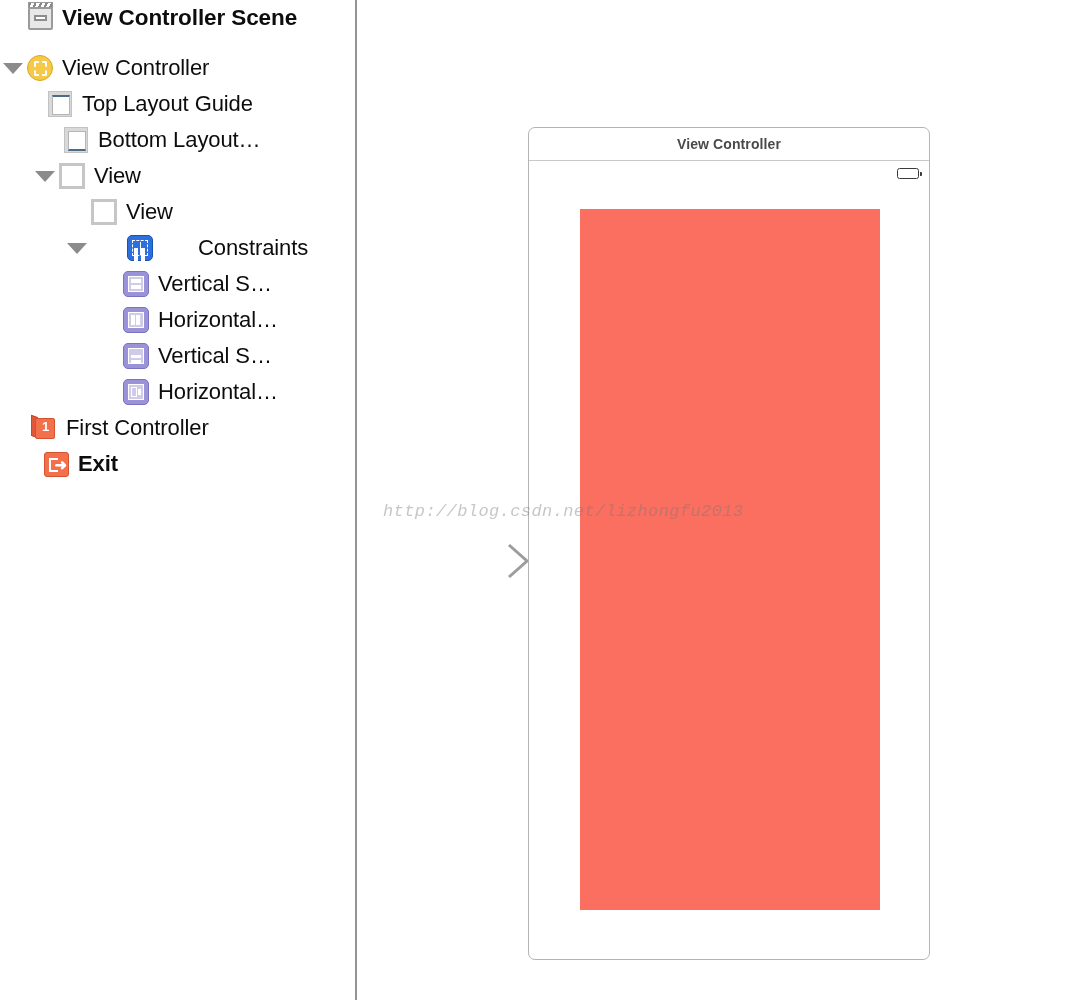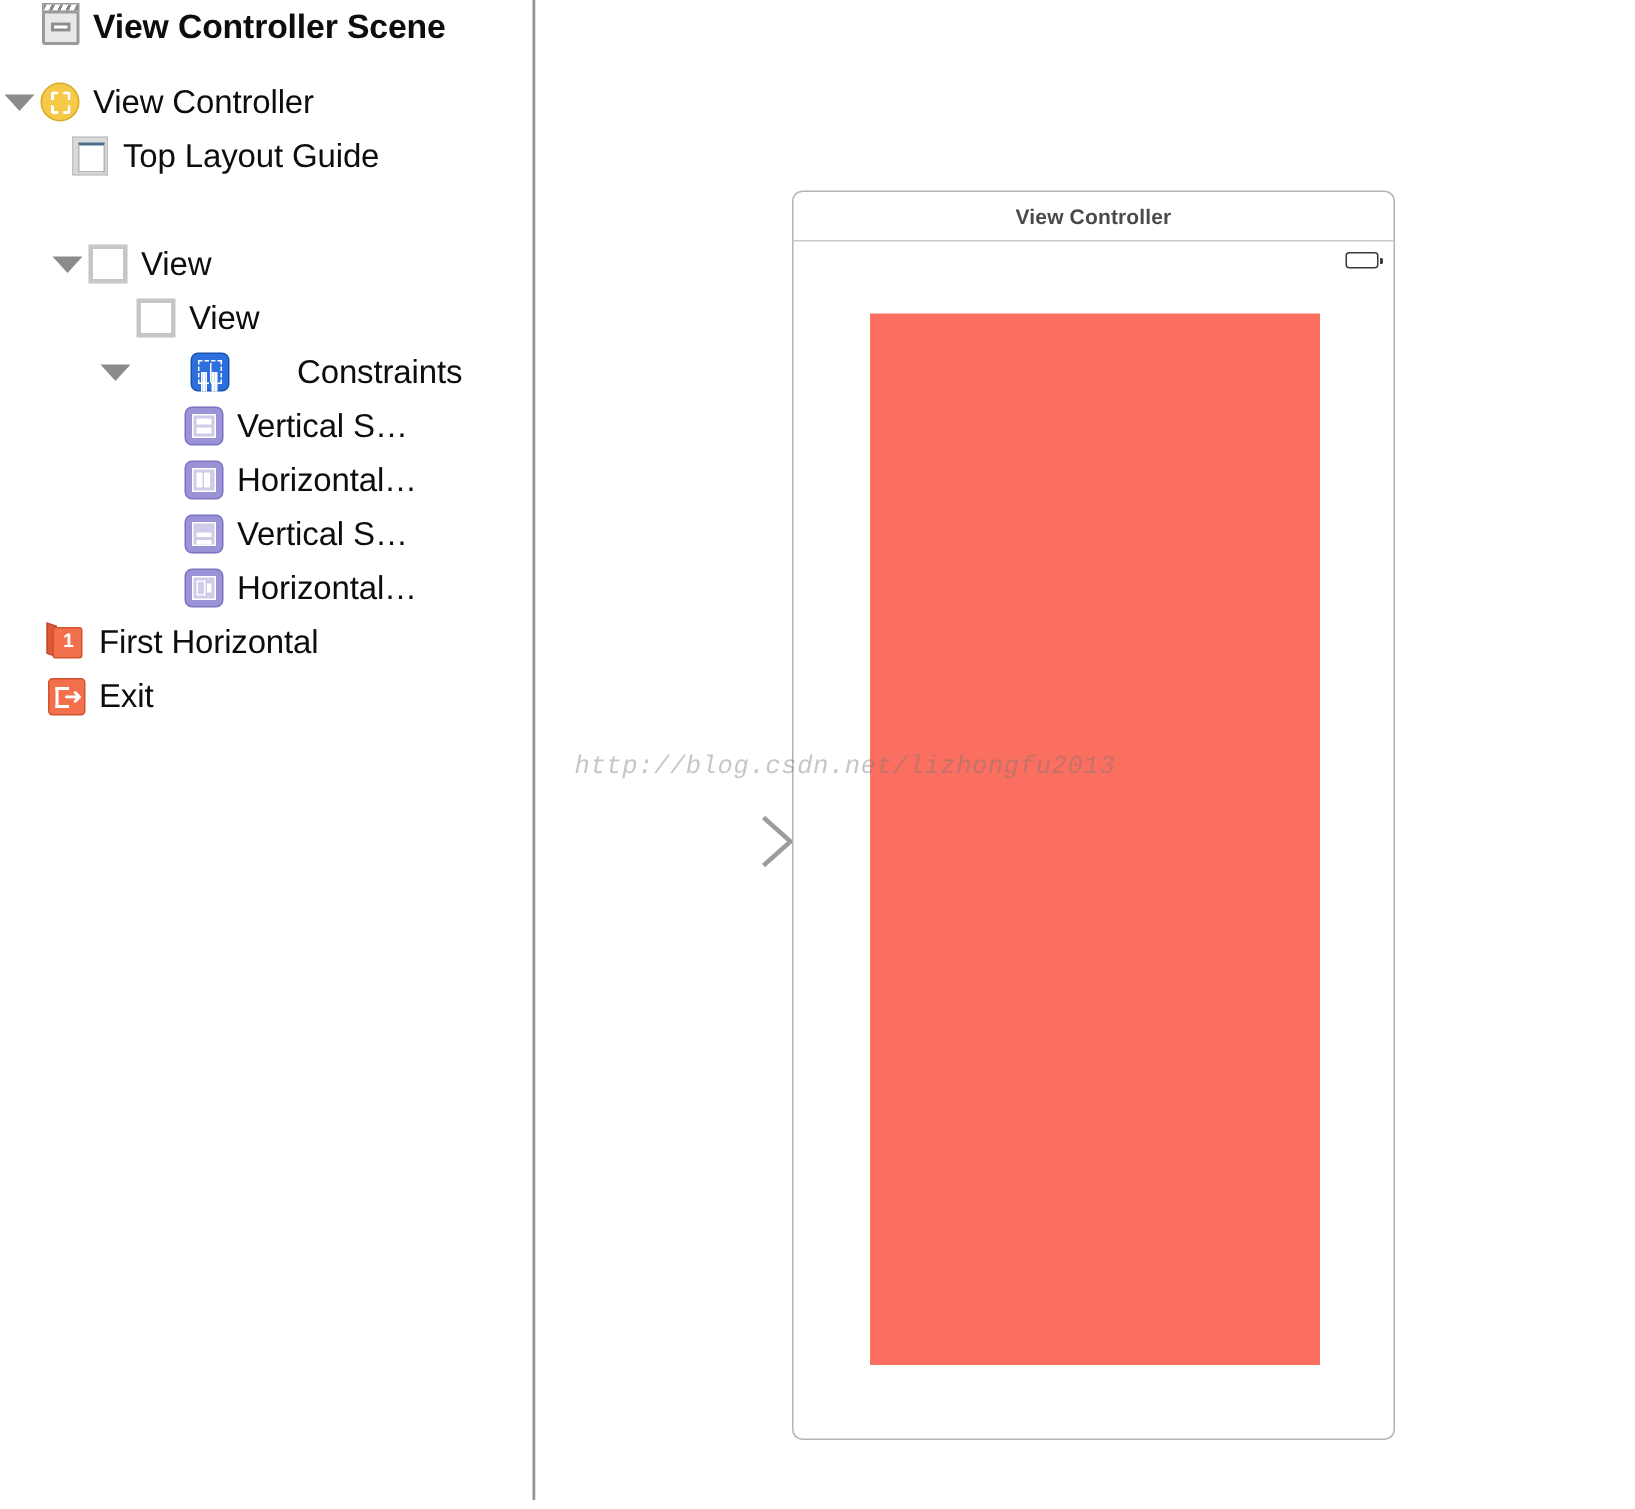--- a/index.html
+++ b/index.html
@@ -412,20 +412,31 @@
         <span class="tri"></span>
       </span>
     <span class="ico">
         <span class="ic-guide top">
           <span class="inner"></span>
         </span>
       </span>
     <span class="lbl">Top Layout Guide</span>
   </div>
 
+  <div class="row" style="top:122px; left:36px;">
+    <span class="disc empty">
+        <span class="tri"></span>
+      </span>
+    <span class="ico">
+        <span class="ic-guide bottom">
+          <span class="inner"></span>
+        </span>
+      </span>
+    <span class="lbl">Bottom Layout…</span>
+  </div>
 
   <div class="row" style="top:158px; left:32px;">
     <span class="disc">
         <span class="tri"></span>
       </span>
     <span class="ico">
         <span class="ic-view"></span>
       </span>
     <span class="lbl">View</span>
   </div>
@@ -502,24 +513,24 @@
     <span class="disc empty">
         <span class="tri"></span>
       </span>
     <span class="ico">
       <span class="ic-responder">
           <span class="side"></span>
           <span class="face"></span>
           <span class="num">1</span>
         </span>
     </span>
-    <span class="lbl">First Horizontal</span>
-  </div>
-
-  <div class="row" style="top:446px; left:4px;">
+    <span class="lbl">First Controller</span>
+  </div>
+
+  <div class="row" style="top:446px; left:16px;font-weight:bold;">
     <span class="disc empty">
         <span class="tri"></span>
       </span>
     <span class="ico">
         <span class="ic-exit"></span>
       </span>
     <span class="lbl">Exit</span>
   </div>
 </div>
 

